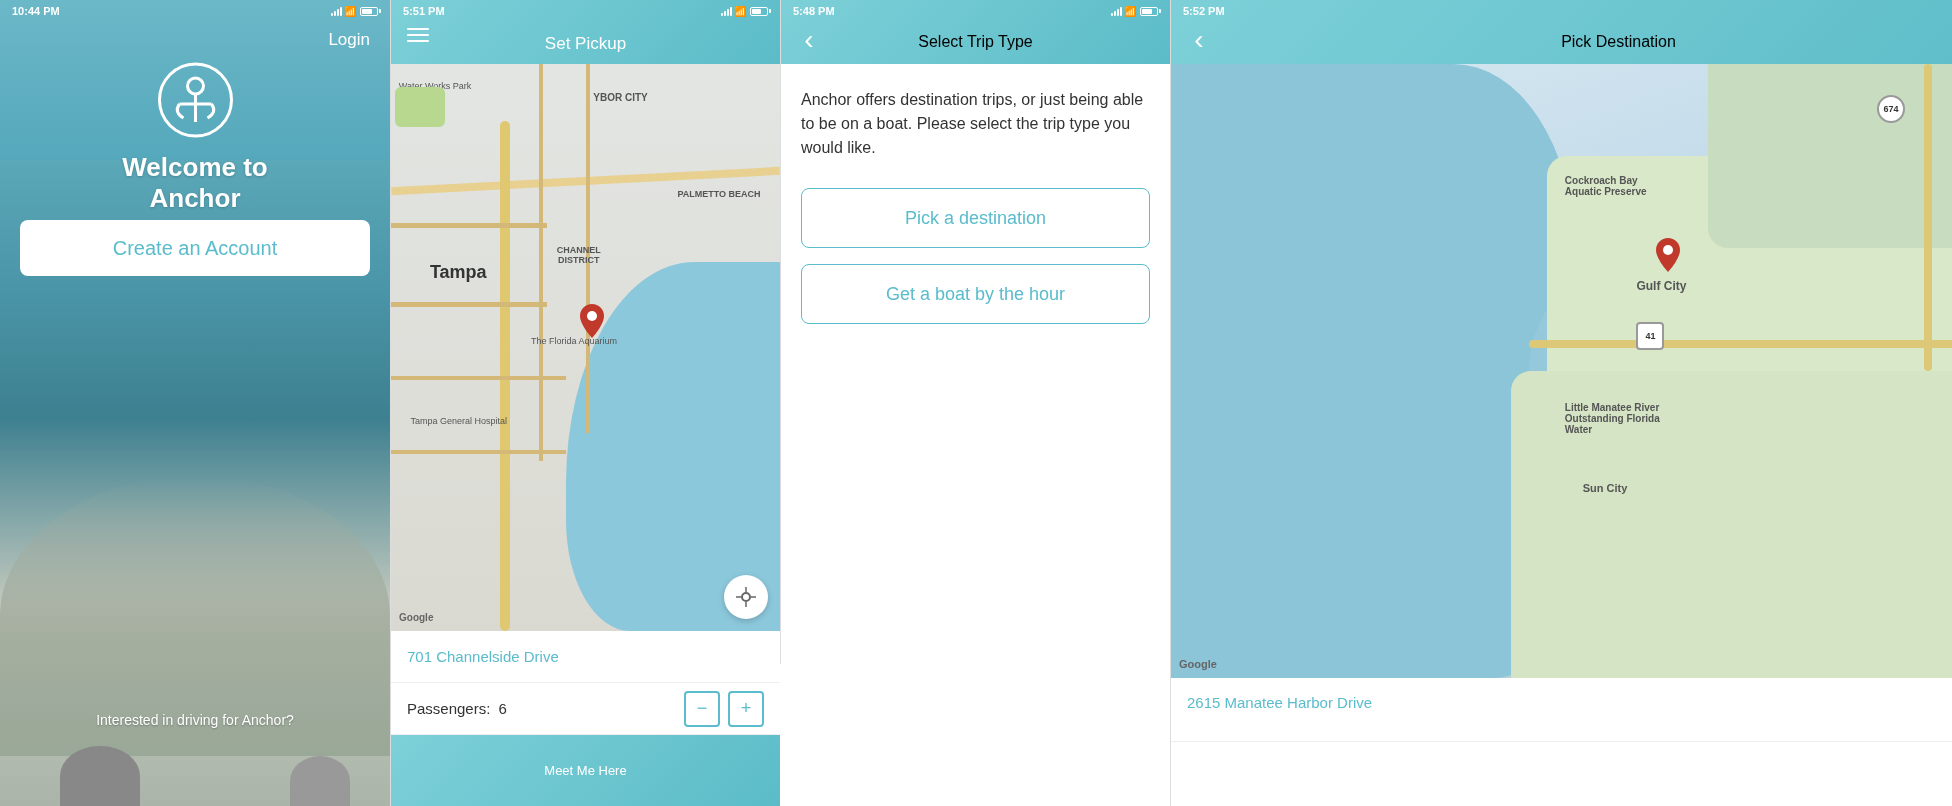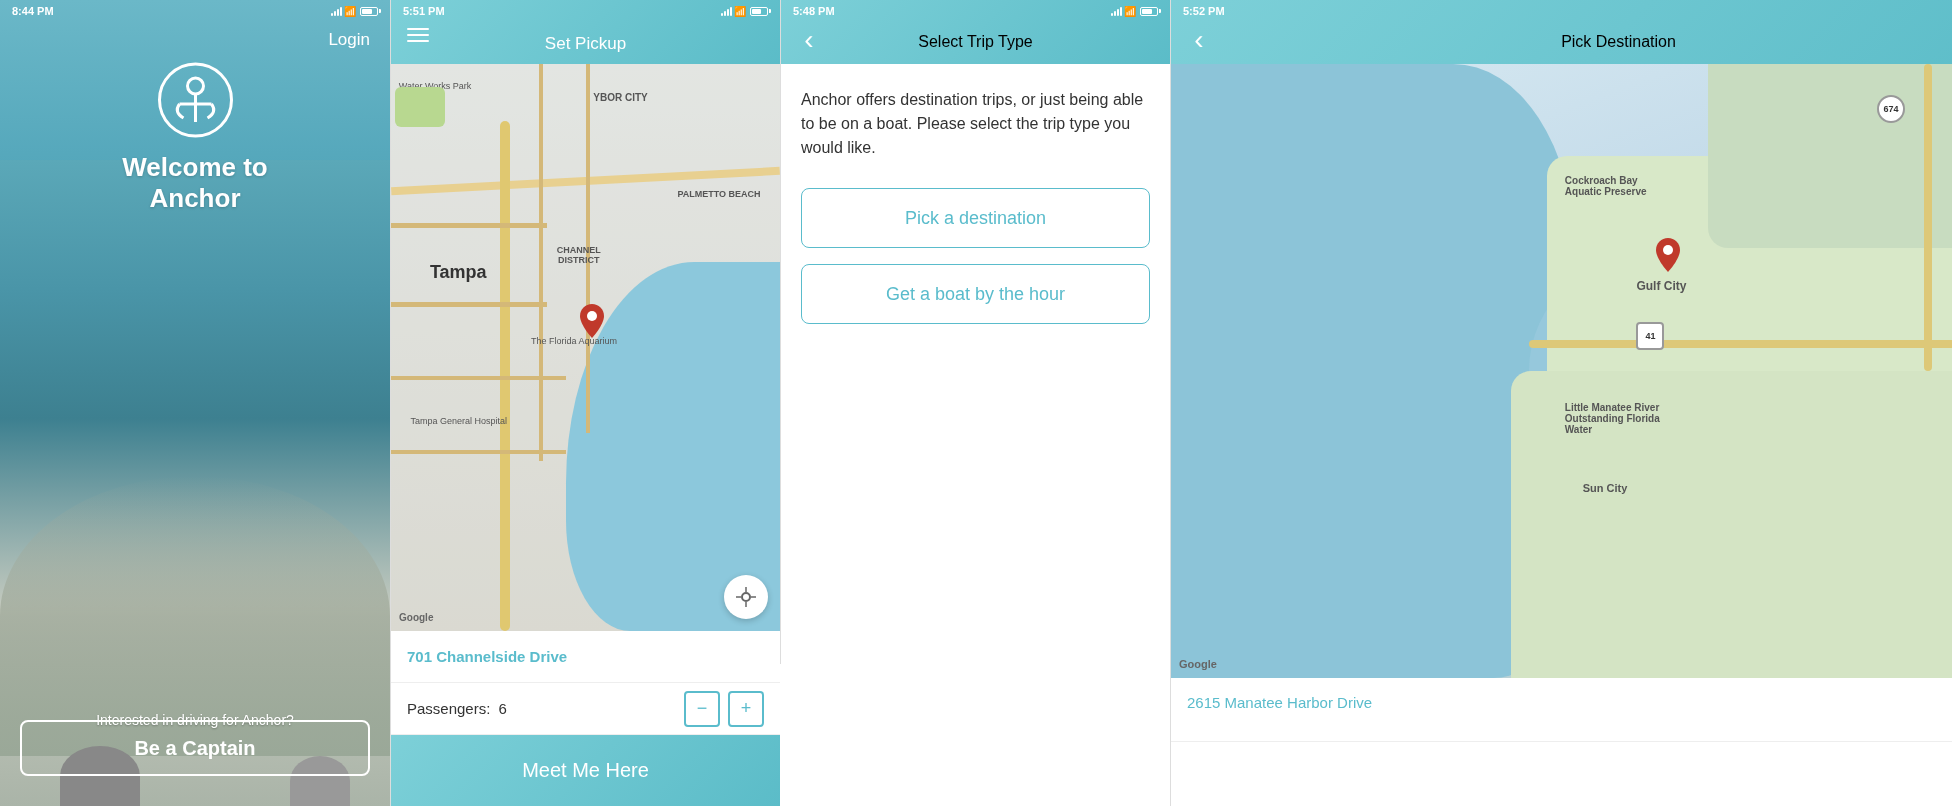--- a/index.html
+++ b/index.html
@@ -239,21 +239,21 @@
     .meet-me-btn {
       flex: 1;
       background: linear-gradient(135deg, #7dd0d8, #5bbcc8);
       display: flex;
       align-items: center;
       justify-content: center;
       cursor: pointer;
     }
     .meet-me-btn span {
       color: white;
-      font-size: 20px;
+      font-size: 13px;
       font-weight: 400;
     }
 
     
     .screen3 {
       width: 390px;
       height: 664px;
       position: relative;
       overflow: hidden;
       flex-shrink: 0;
@@ -484,21 +484,21 @@
   <div class="screen1-bg"></div>
 
   <div style="position:absolute;top:160px;left:0;right:0;bottom:0;background:linear-gradient(180deg,#5ba8b8 0%,#4a95a8 20%,#3d8090 40%,#c8ccc0 70%,#aab4a8 100%);z-index:1;"></div>
 
   <div style="position:absolute;bottom:50px;left:0;right:0;height:280px;z-index:3;background:linear-gradient(180deg,transparent 0%,rgba(160,170,155,0.8) 50%,#9aa898 100%);border-radius:60% 60% 0 0;"></div>
 
   <div style="position:absolute;bottom:0;left:60px;width:80px;height:60px;background:#888;border-radius:50% 50% 0 0;z-index:4;"></div>
   <div style="position:absolute;bottom:0;right:40px;width:60px;height:50px;background:#999;border-radius:50% 50% 0 0;z-index:4;"></div>
 
   <div class="status-bar-generic">
-    <span class="status-time">8:44 PM</span>
+    <span class="status-time">10:44 PM</span>
     <div class="status-icons">
       <div class="signal-bars">
         <div class="bar" style="height:3px;"></div>
         <div class="bar" style="height:5px;"></div>
         <div class="bar" style="height:7px;"></div>
         <div class="bar" style="height:9px;"></div>
       </div>
       <span style="font-size:10px;color:white;">📶</span>
       <div class="battery">
         <div class="battery-fill" style="width:70%;"></div>
@@ -513,26 +513,26 @@
       <circle cx="40" cy="40" r="36" fill="none" stroke="white" stroke-width="3"></circle>
       <circle cx="40" cy="26" r="8" fill="none" stroke="white" stroke-width="3"></circle>
       <line x1="40" y1="34" x2="40" y2="62" stroke="white" stroke-width="3"></line>
       <line x1="24" y1="44" x2="56" y2="44" stroke="white" stroke-width="3"></line>
       <path d="M24 44 Q18 52 28 58" fill="none" stroke="white" stroke-width="3"></path>
       <path d="M56 44 Q62 52 52 58" fill="none" stroke="white" stroke-width="3"></path>
     </svg>
     <div class="screen1-title">Welcome to Anchor</div>
   </div>
 
+  <button class="screen1-btn-create">
+    <span>Create an Account</span>
+  </button>
 
   <div class="screen1-driver-text">Interested in driving for Anchor?</div>
 
-  <button class="screen1-btn-captain">
-    <span>Be a Captain</span>
-  </button>
 </div>
 
 <div class="screen2">
 
   <div class="status-bar-generic">
     <span class="status-time">5:51 PM</span>
     <div class="status-icons">
       <div class="signal-bars">
         <div class="bar" style="height:3px;"></div>
         <div class="bar" style="height:5px;"></div>
@@ -595,21 +595,21 @@
         <line x1="10" y1="15" x2="10" y2="20" stroke="#666" stroke-width="1.5"></line>
         <line x1="0" y1="10" x2="5" y2="10" stroke="#666" stroke-width="1.5"></line>
         <line x1="15" y1="10" x2="20" y2="10" stroke="#666" stroke-width="1.5"></line>
       </svg>
     </div>
     <div style="position:absolute;bottom:8px;left:8px;font-size:10px;color:#666;font-weight:600;">Google</div>
   </div>
 
   <div class="screen2-bottom">
     <div class="address-input-row">
-      <input type="text" style="color: rgb(90, 188, 204); font-size: 15px; border: none; outline: none; width: 100%; font-weight: bold;" value="701 Channelside Drive">
+      <input type="text" style="color: rgb(90, 188, 204); font-size: 15px; border: none; outline: none; width: 100%;" value="701 Channelside Drive">
     </div>
     <div class="passengers-row">
       <span class="label">
         <span>Passengers:</span>
         <span style="margin-left:4px;">6</span>
       </span>
       <div class="stepper">
         <button class="stepper-btn">−</button>
         <button class="stepper-btn">+</button>
       </div>

